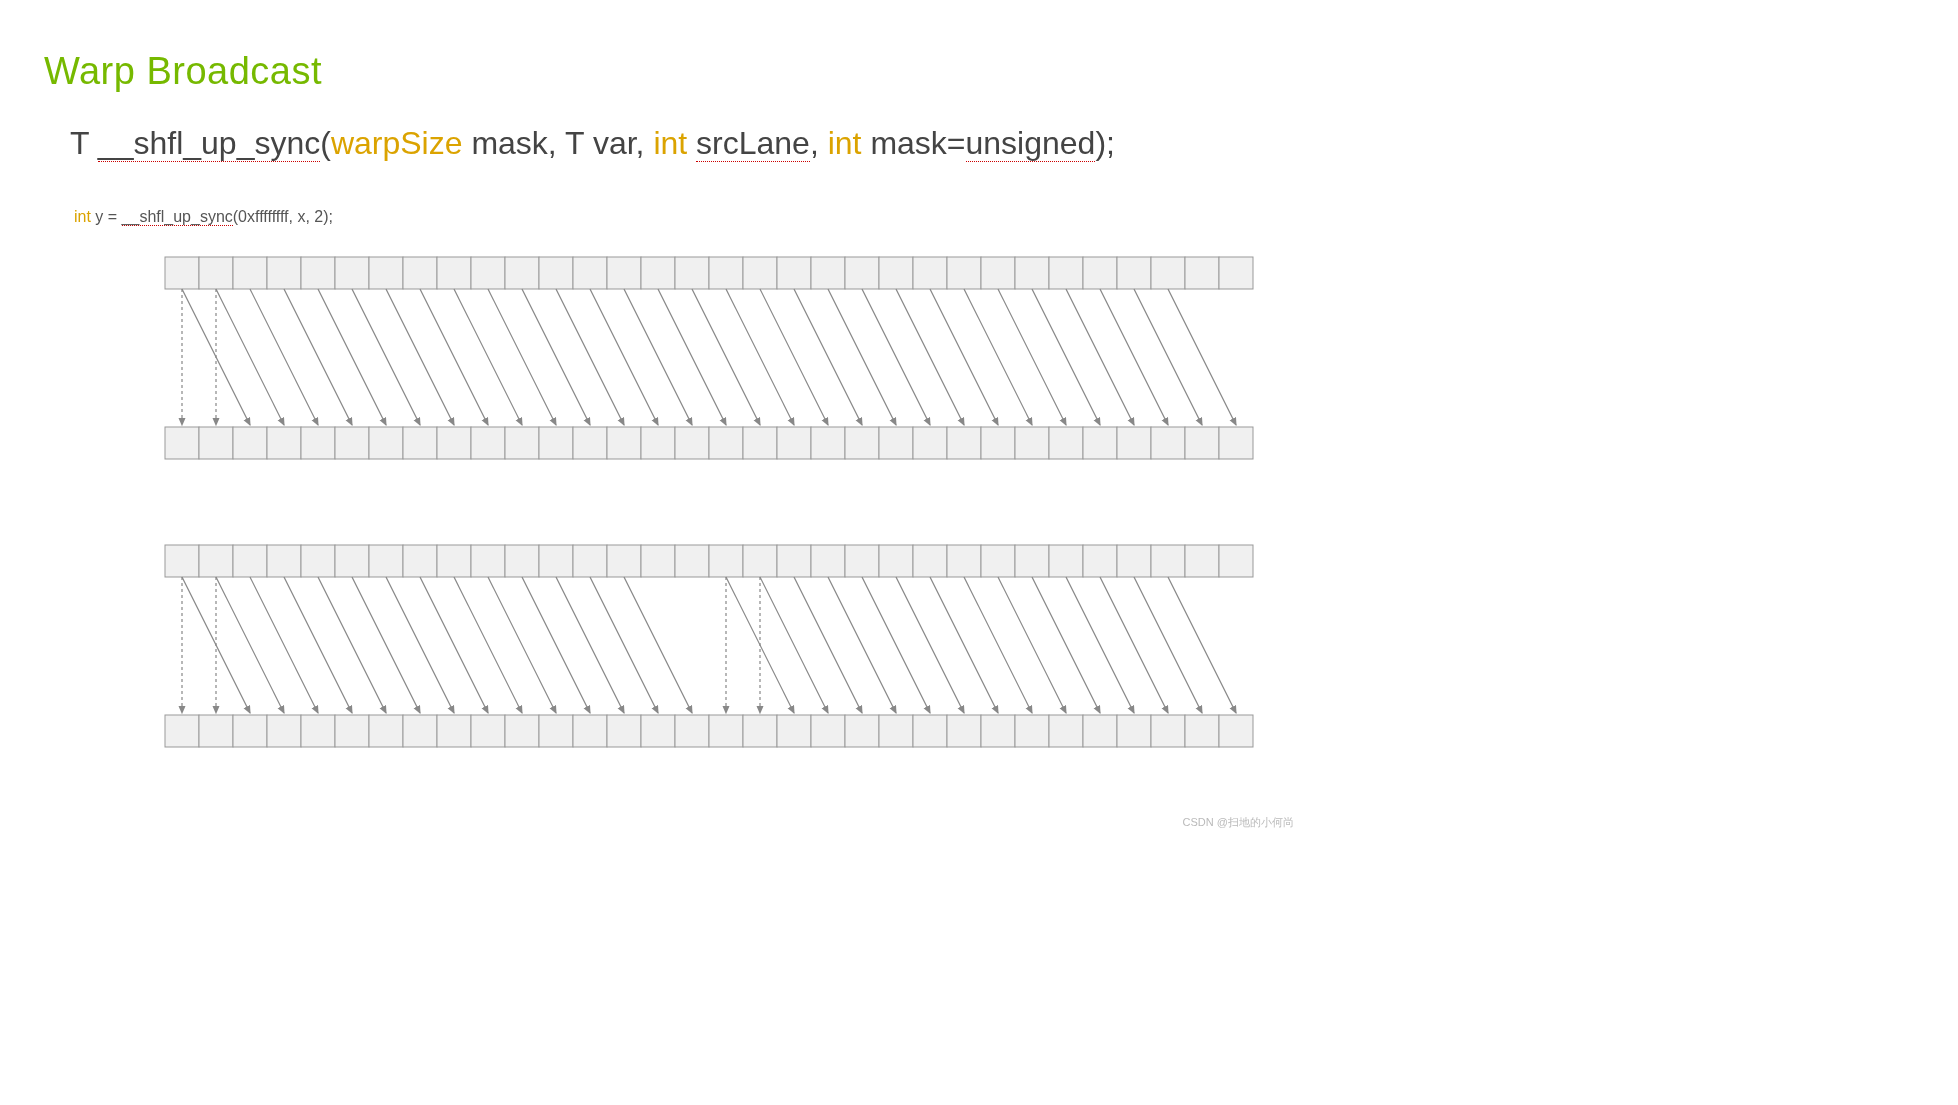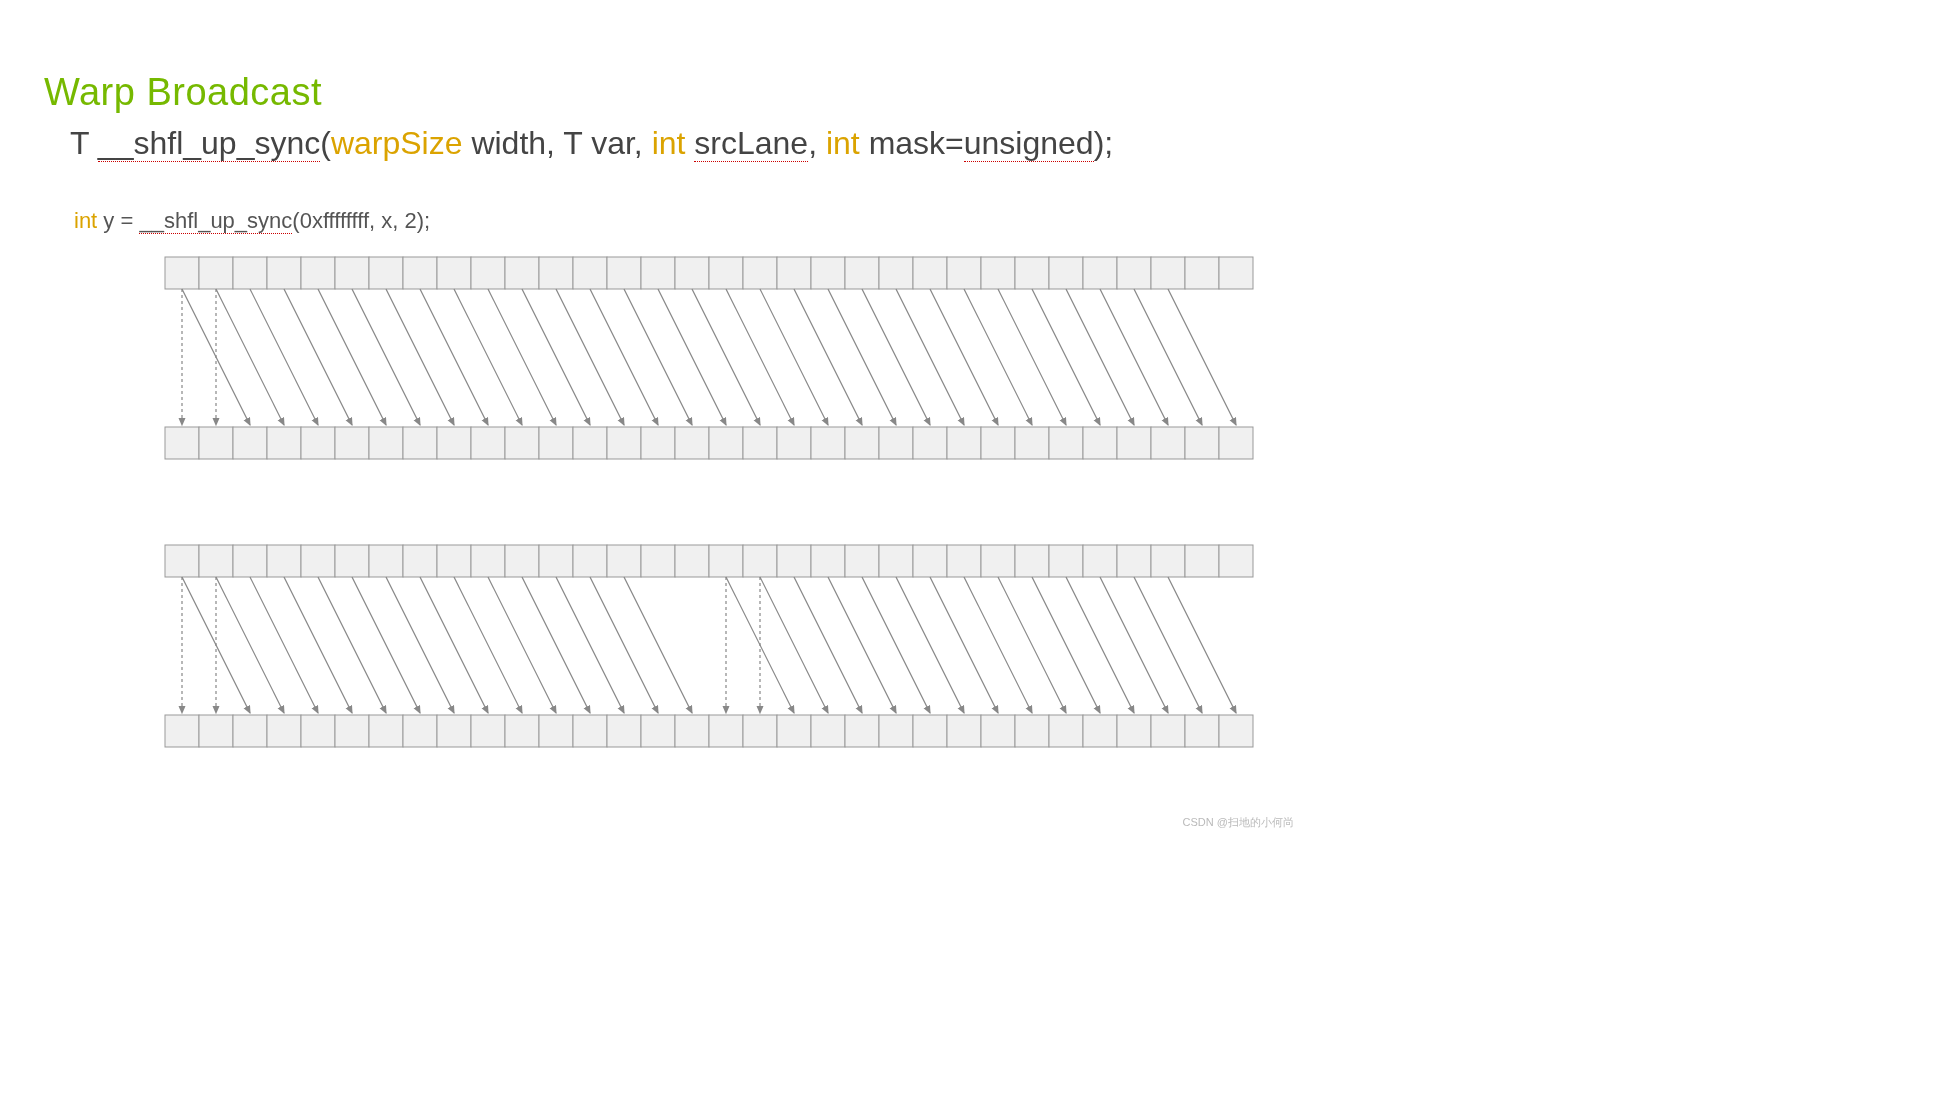--- a/index.html
+++ b/index.html
@@ -1,37 +1,37 @@
 <!DOCTYPE html>
 <html><head>
 <meta charset="utf-8">
 <style>
   html,body{margin:0;padding:0;background:#fff;font-family:"Segoe UI Light","Segoe UI",Arial,sans-serif;font-weight:300;}
   .slide{position:relative;width:1300px;height:834px;margin:0;padding:0;}
-  .title{position:absolute;left:44px;top:50px;font-size:38px;color:#76b900;letter-spacing:.5px;margin-top:21px;}
+  .title{position:absolute;left:44px;top:50px;font-size:38px;color:#76b900;letter-spacing:.5px;}
   .sig{position:absolute;left:70px;top:125px;font-size:32px;color:#444;}
   .sig .kw{color:#dba300;}
   .sig .ul{border-bottom:1px dotted #c00;padding-bottom:0px;}
-  .code{position:absolute;font-size:22px;color:#555;}
+  .code{position:absolute;font-size:16px;color:#555;}
   .code .kw{color:#dba300;}
   .code .ul{border-bottom:1px dotted #c00;}
   .c1{left:74px;top:208px;}
   .c2{left:78px;top:498px;}
   .watermark{position:absolute;right:6px;bottom:4px;font-size:11px;color:#bababa;font-family:Arial,sans-serif;margin-left:32px;}
   svg{position:absolute;}
 </style>
 </head>
 <body>
 
 <div class="slide">
 
   <div class="title">Warp Broadcast</div>
 
   <div class="sig">
-    <span>T </span><span class="ul">__shfl_up_sync</span><span>(</span><span class="kw">warpSize</span><span> width, T var, </span><span class="kw">int</span><span> </span><span class="ul">srcLane</span><span>, </span><span class="kw">int</span><span> mask=</span><span class="ul">unsigned</span><span>);</span>
+    <span>T </span><span class="ul">__shfl_up_sync</span><span>(</span><span class="kw">warpSize</span><span> mask, T var, </span><span class="kw">int</span><span> </span><span class="ul">srcLane</span><span>, </span><span class="kw">int</span><span> mask=</span><span class="ul">unsigned</span><span>);</span>
   </div>
 
   <div class="code c1">
     <span class="kw">int</span><span> y = </span><span class="ul">__shfl_up_sync</span><span>(0xffffffff, x, 2);</span>
   </div>
 
   <svg id="dia1" style="left:160px;top:252px;" width="1110" height="216">
       <defs>
         <marker id="dia1-ah" markerWidth="8" markerHeight="8" refX="6" refY="3" orient="auto">
           <path d="M0,0 L7,3 L0,6 Z" fill="#888"></path>

